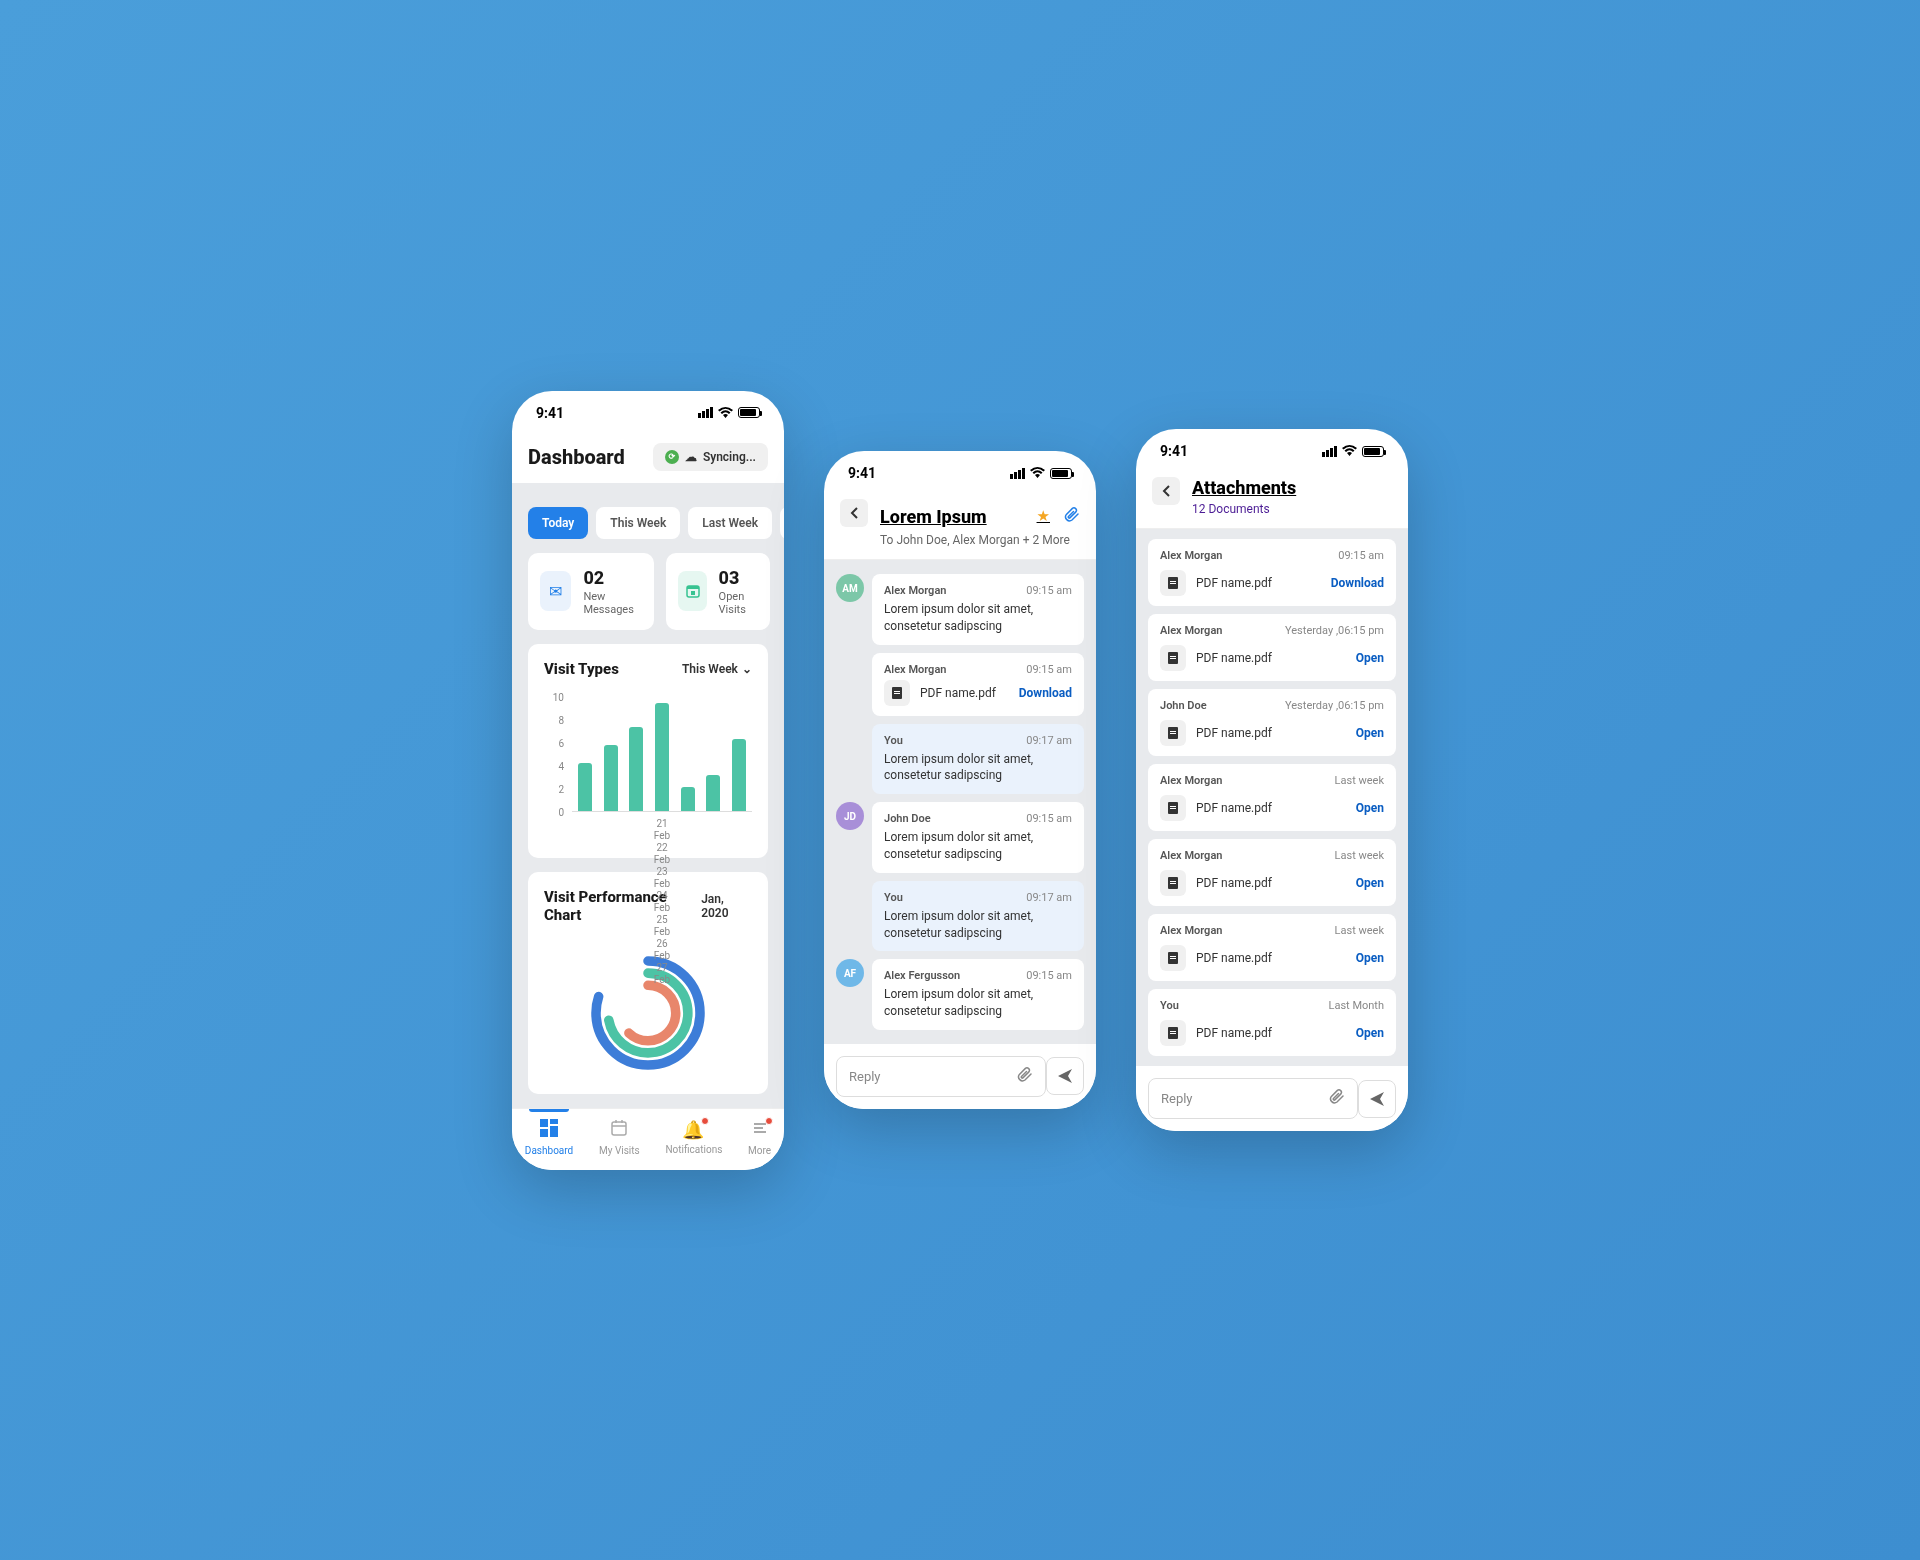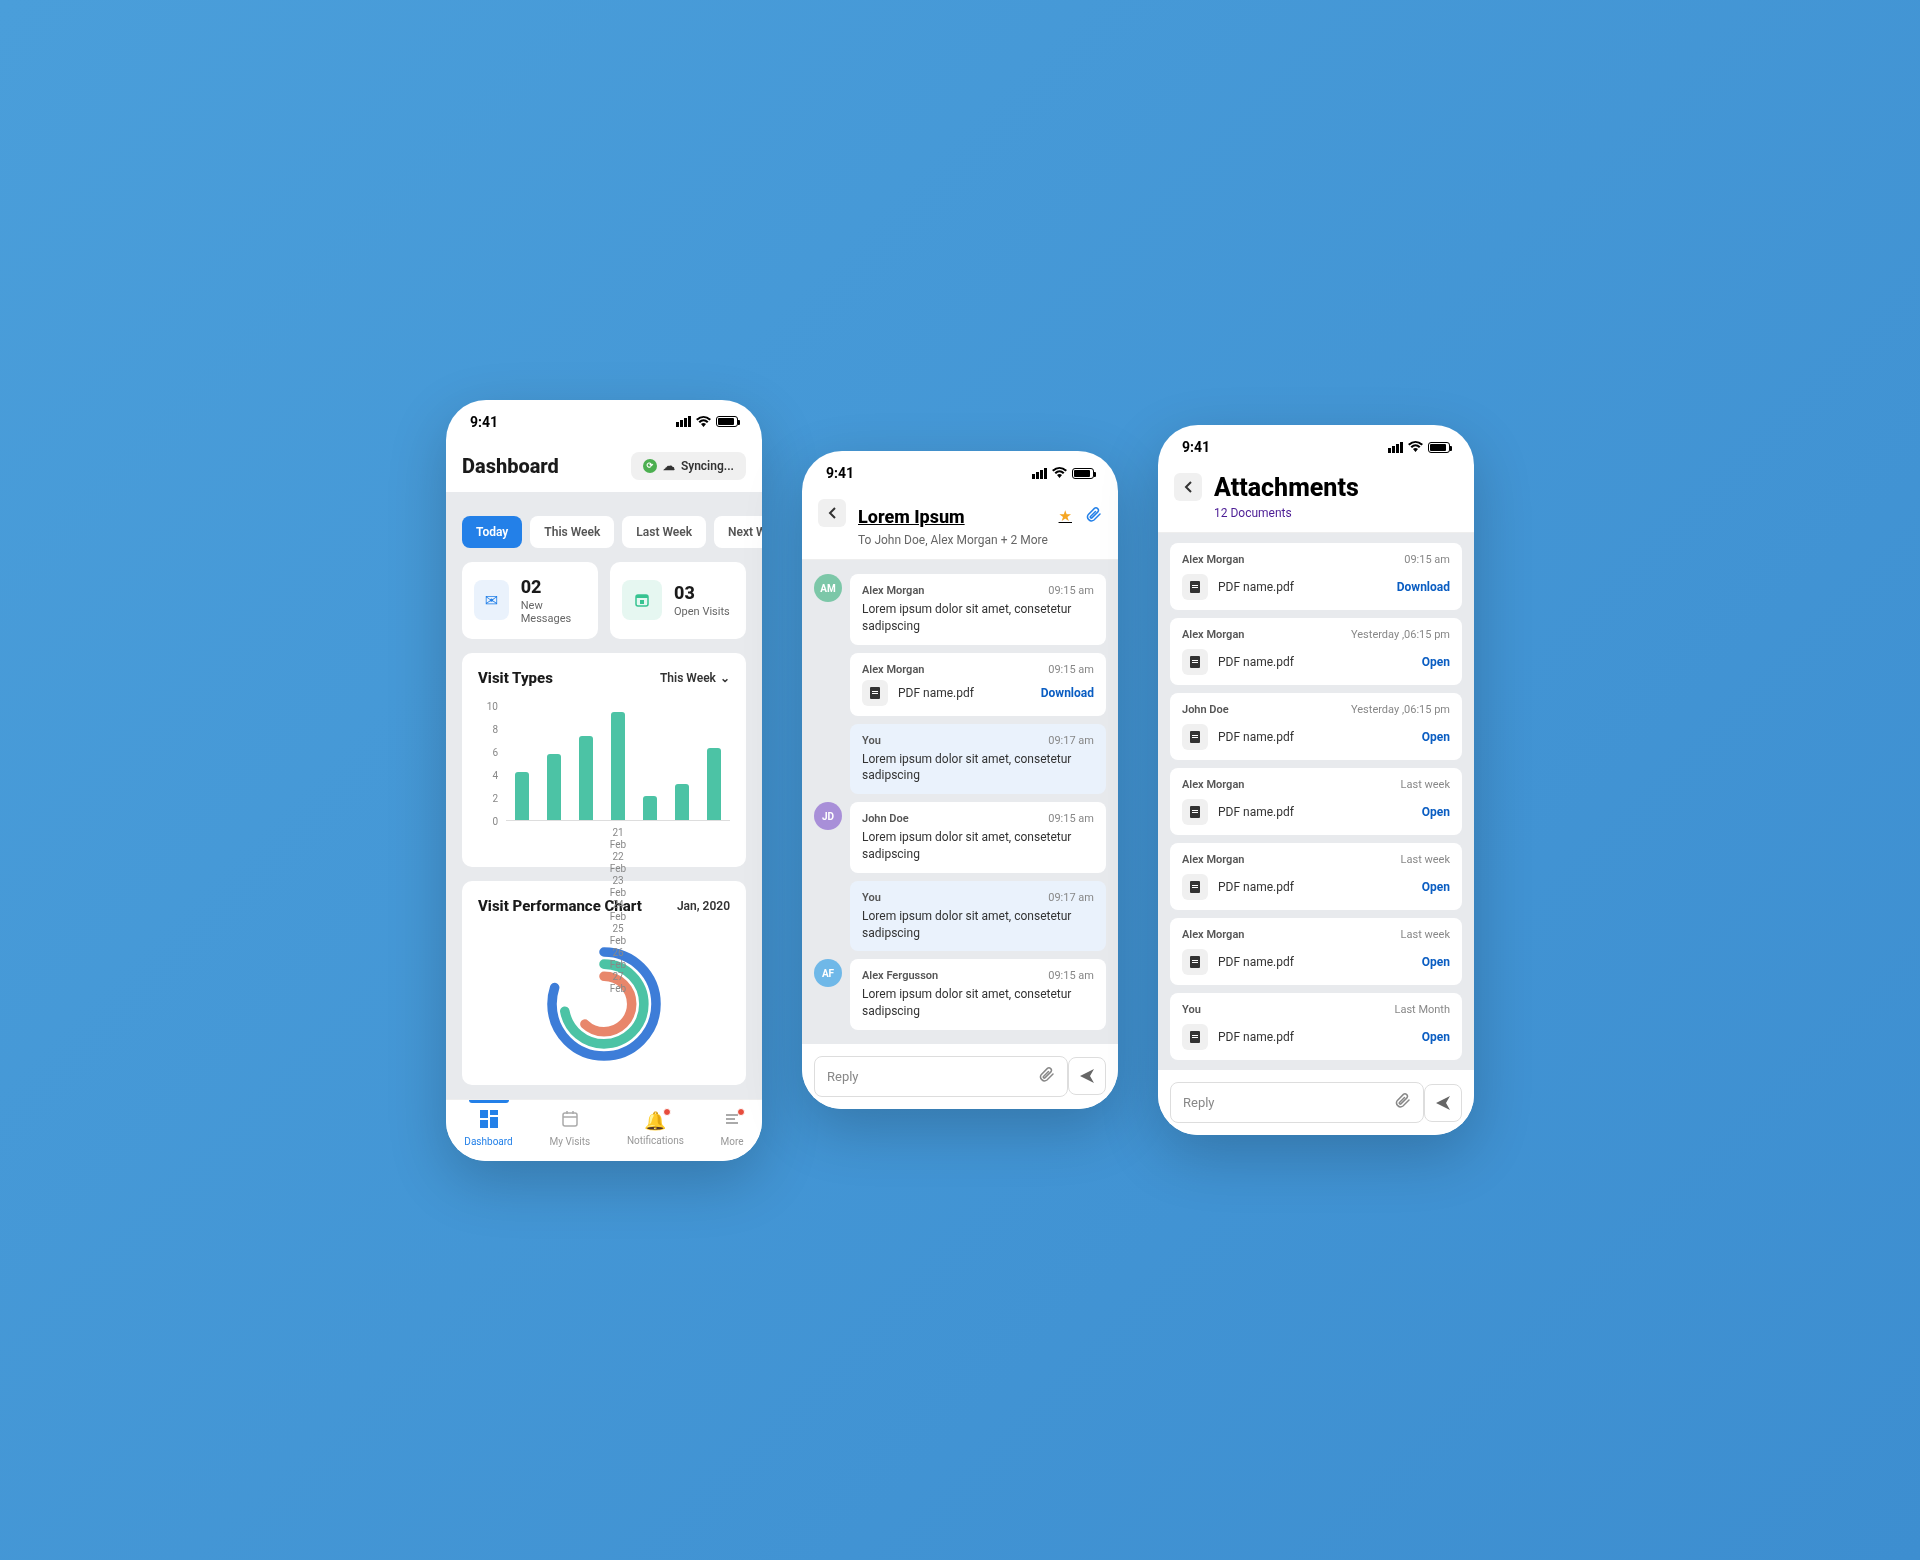--- a/index.html
+++ b/index.html
@@ -1,17 +1,17 @@
 <!DOCTYPE html>
 <html><head>
 <meta charset="utf-8">
 <style>
 * { box-sizing: border-box; margin: 0; padding: 0; font-family: -apple-system, BlinkMacSystemFont, 'Segoe UI', Roboto, sans-serif; }
 body { background: linear-gradient(135deg, #4a9eda 0%, #3d8ed0 100%); min-height: 100vh; display: flex; justify-content: center; align-items: center; gap: 40px; padding: 60px 40px; }
-.phone { width: 316px; background: #fff; border-radius: 40px; overflow: hidden; box-shadow: 0 20px 60px rgba(0,0,0,0.2); display: flex; flex-direction: column; }
+.phone { width: 272px; background: #fff; border-radius: 40px; overflow: hidden; box-shadow: 0 20px 60px rgba(0,0,0,0.2); display: flex; flex-direction: column; }
 .status-bar { display: flex; justify-content: space-between; align-items: center; padding: 14px 24px 10px; font-weight: 700; font-size: 14px; }
 .status-icons { display: flex; gap: 5px; align-items: center; }
 .signal { display: inline-flex; align-items: flex-end; gap: 1px; }
 .signal i { width: 3px; background: #000; display: inline-block; }
 .signal i:nth-child(1){height:5px}.signal i:nth-child(2){height:7px}.signal i:nth-child(3){height:9px}.signal i:nth-child(4){height:11px}
 .wifi-icon { font-size: 14px; }
 .battery { width: 22px; height: 11px; border: 1.5px solid #000; border-radius: 3px; position: relative; }
 .battery::after { content: ''; position: absolute; left: 1px; top: 1px; bottom: 1px; width: 16px; background: #000; border-radius: 1px; }
 .battery::before { content: ''; position: absolute; right: -3px; top: 3px; width: 2px; height: 5px; background: #000; border-radius: 0 1px 1px 0; }
 
@@ -72,21 +72,21 @@
 .pdf-icon { width: 26px; height: 26px; background: #f0f0f0; border-radius: 6px; display: flex; align-items: center; justify-content: center; font-size: 12px; }
 .attach-name { flex: 1; font-size: 12px; color: #333; }
 .attach-action { font-size: 12px; font-weight: 700; color: #0a5dc2; cursor: pointer; }
 .reply-bar { display: flex; padding: 12px; background: #fff; align-items: center; }
 .reply-input { flex: 1; border: 1px solid #ddd; border-radius: 8px; padding: 10px 12px; font-size: 13px; color: #888; display: flex; align-items: center; justify-content: space-between; }
 .send-btn { width: 38px; height: 38px; border: 1px solid #ddd; border-radius: 8px; display: flex; align-items: center; justify-content: center; cursor: pointer; color: #555; }
 
 
 .att-header { padding: 8px 16px 12px; border-bottom: 1px solid #eee; display: flex; gap: 12px; align-items: flex-start; }
 .att-titles { flex: 1; }
-.att-title { font-size: 25px; font-weight: 800; }
+.att-title { font-size: 18px; font-weight: 800; text-decoration: underline; }
 .att-sub { font-size: 12px; color: #4c1d95; margin-top: 4px; }
 .att-body { flex: 1; background: #e8eaed; padding: 10px 12px; display: flex; flex-direction: column; gap: 8px; overflow-y: auto; }
 .att-card { background: #fff; border-radius: 8px; padding: 10px 12px; }
 .att-meta { display: flex; justify-content: space-between; font-size: 11px; color: #888; margin-bottom: 8px; }
 .att-sender { font-weight: 600; color: #555; }
 .ph3 .reply-input { position: relative; }
 .ph3 .reply-input .clip-icon { color: #888; }
 </style>
 </head>
 <body>

